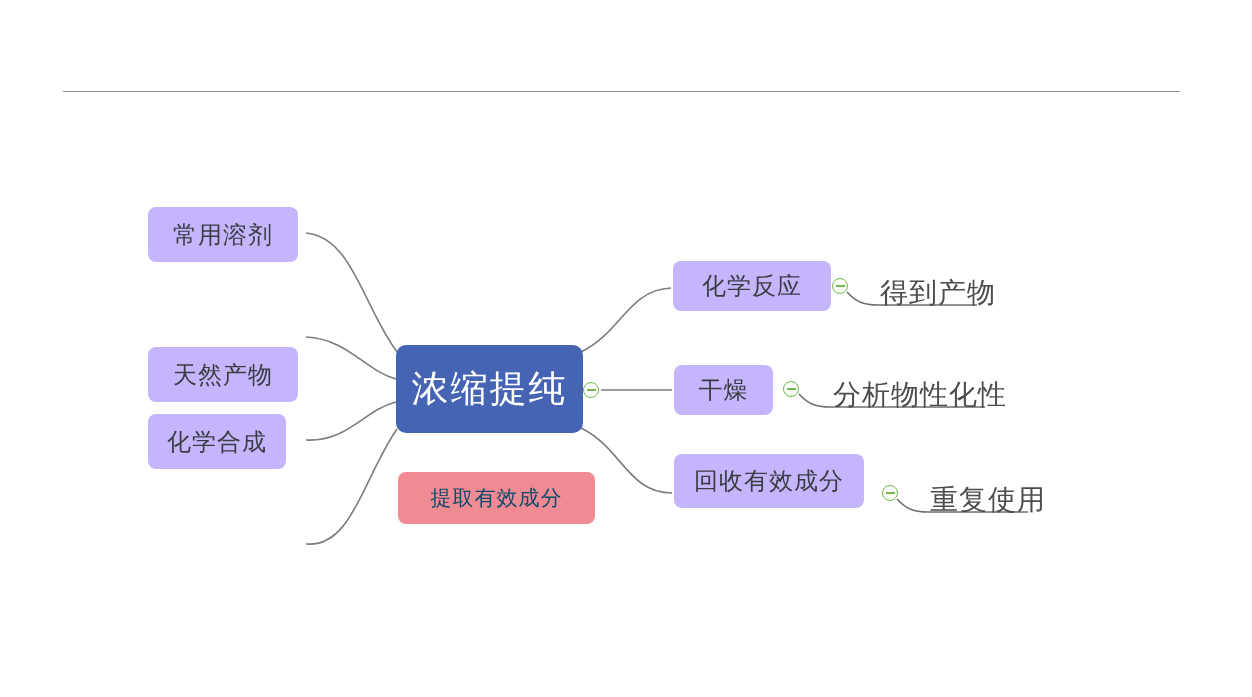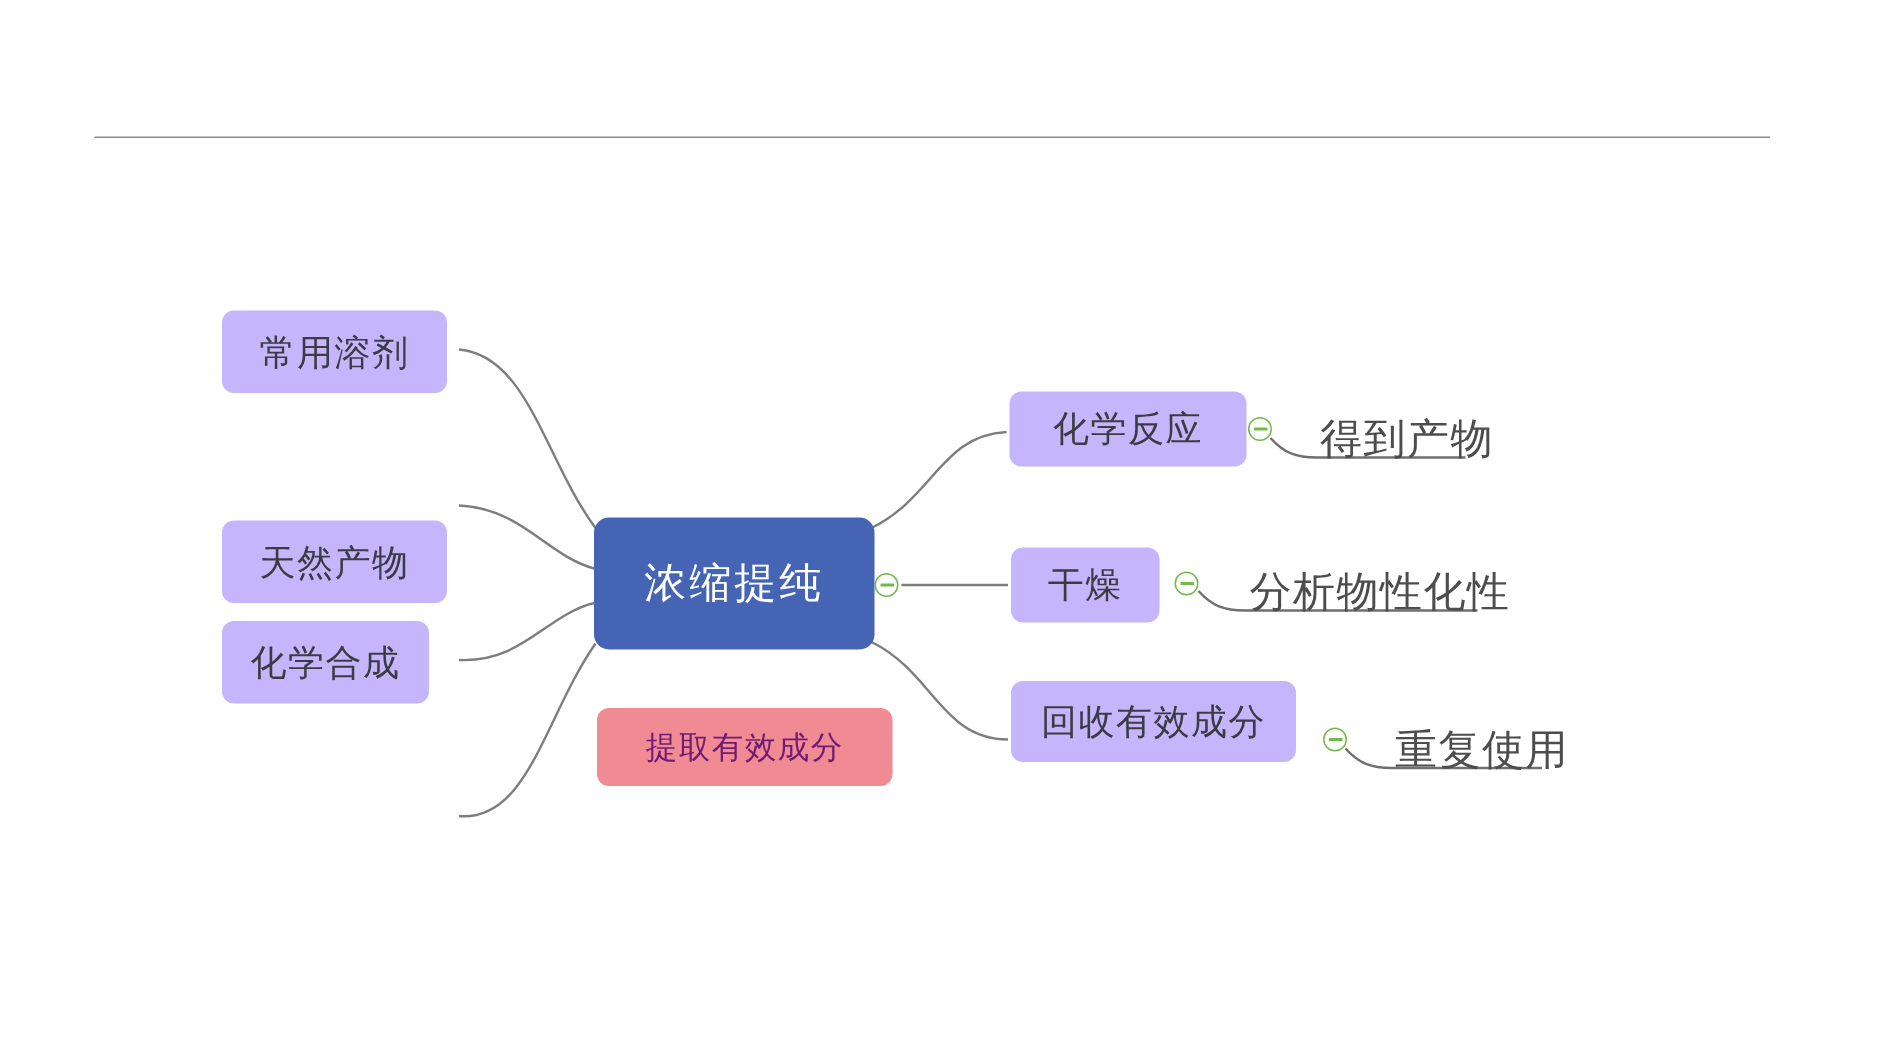--- a/index.html
+++ b/index.html
@@ -19,24 +19,24 @@
   svg.connectors { position:absolute; left:0; top:0; z-index:1; }
   .node {
     position:absolute; z-index:2;
     display:flex; align-items:center; justify-content:center;
     border-radius:8px; background:#c4b5fd; color:#3b3c42;
     font-size:24px; letter-spacing:1px;
     cursor:default;
   }
   .root-node {
     background:#4565b4; color:#ffffff; border-radius:10px;
-    font-size:28px; letter-spacing:2px;
+    font-size:37px; letter-spacing:2px;
   }
   .pink-node {
-    background:#f18b93; color:#701a75; font-size:21px; letter-spacing:1px;
+    background:#f18b93; color:#0c4a6e; font-size:21px; letter-spacing:1px;
   }
   .leaf-label {
     position:absolute; z-index:2; font-size:28px; color:#4d4d4d; letter-spacing:1px;
     white-space:nowrap;
   }
   .collapse-btn {
     position:absolute; z-index:3;
     width:16px; height:16px; border-radius:50%;
     border:1.5px solid #74b94e; background:#fcfefb;
     display:flex; align-items:center; justify-content:center;

